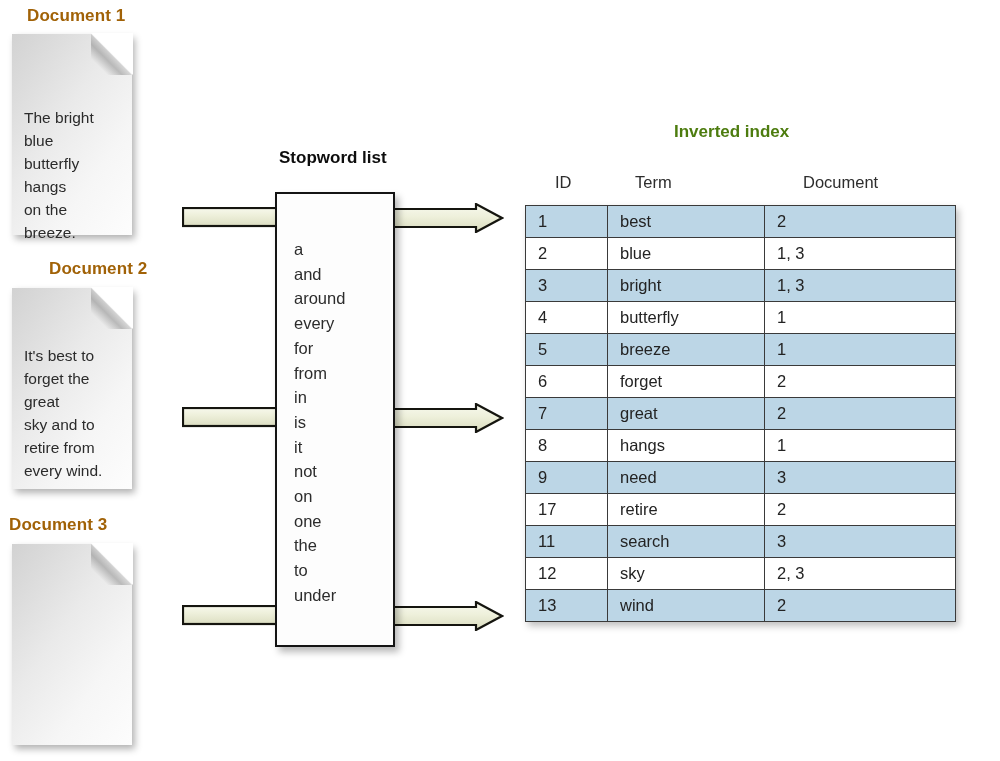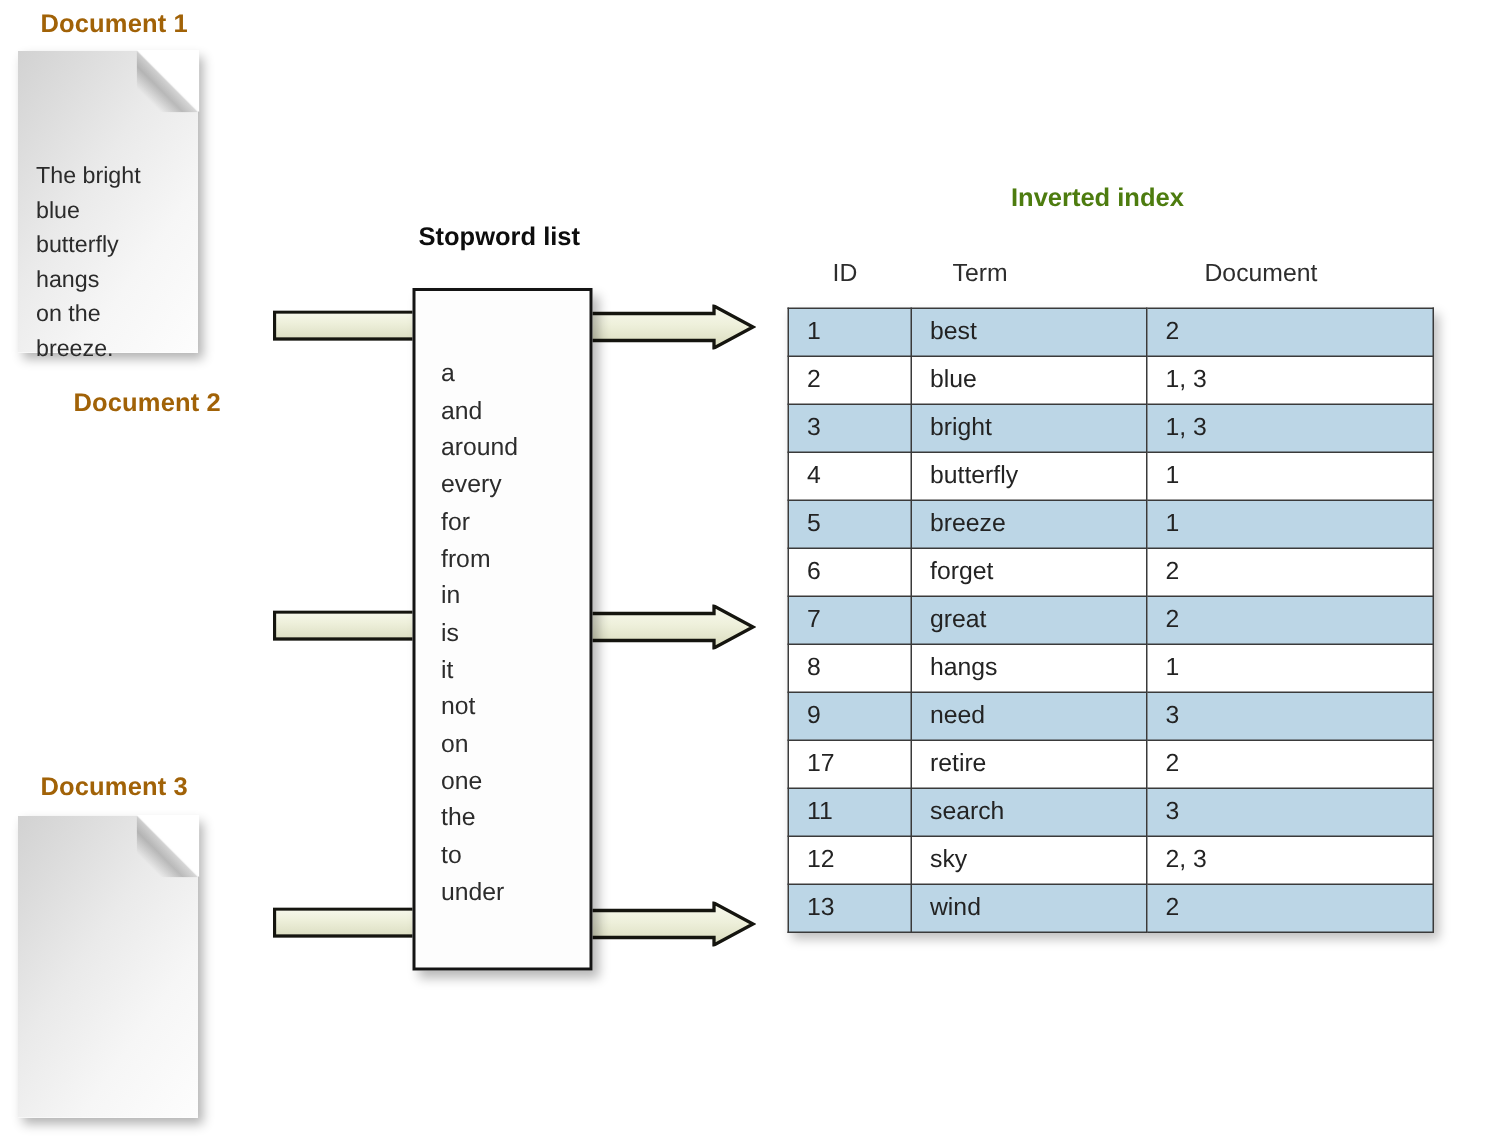--- a/index.html
+++ b/index.html
@@ -171,22 +171,32 @@
   <div class="doc-card" style="left:12px; top:34px; height:201px;">
     <div class="fold-mask"></div>
     <div class="fold"></div>
     <div class="fold-shadow"></div>
     <div class="doc-text" style="top:72px;">The bright blue
 butterfly hangs
 on the breeze.</div>
   </div>
 
   <div class="doc-title" style="left:27px; top:259px;margin-left:22px;">Document 2</div>
-
-  <div class="doc-title" style="left:27px; top:515px;text-align:right;">Document 3</div>
+  <div class="doc-card" style="left:12px; top:288px; height:201px;">
+    <div class="fold-mask"></div>
+    <div class="fold"></div>
+    <div class="fold-shadow"></div>
+    <div class="doc-text" style="top:56px;">It's best to
+forget the great
+sky and to
+retire from
+every wind.</div>
+  </div>
+
+  <div class="doc-title" style="left:9px; top:515px;text-align:right;">Document 3</div>
   <div class="doc-card" style="left:12px; top:544px; height:201px;">
     <div class="fold-mask"></div>
     <div class="fold"></div>
     <div class="fold-shadow"></div>
   </div>
 
   <div class="arrow-left" style="left:182px; top:207px; width:100px;">
     <svg class="arrow-svg" width="100" height="22" viewBox="0 0 100 22">
       <defs>
         <linearGradient id="abarA" x1="0" y1="0" x2="0" y2="1">

